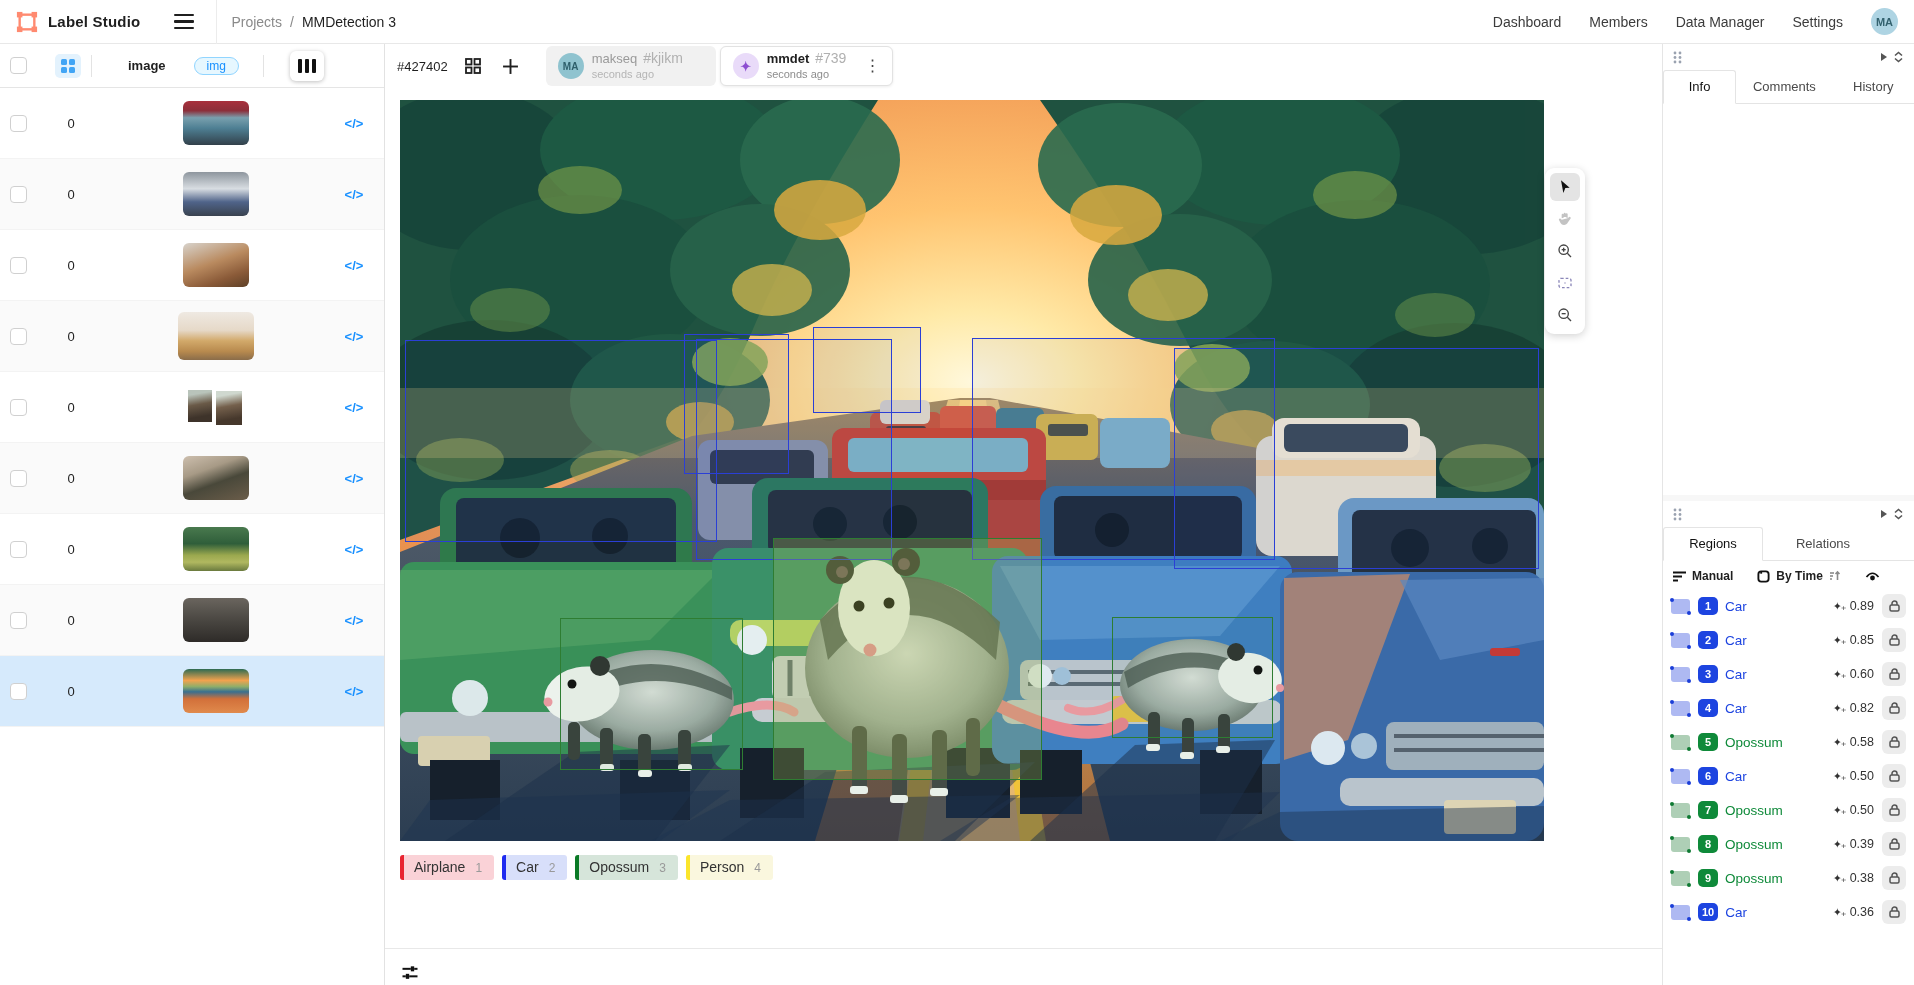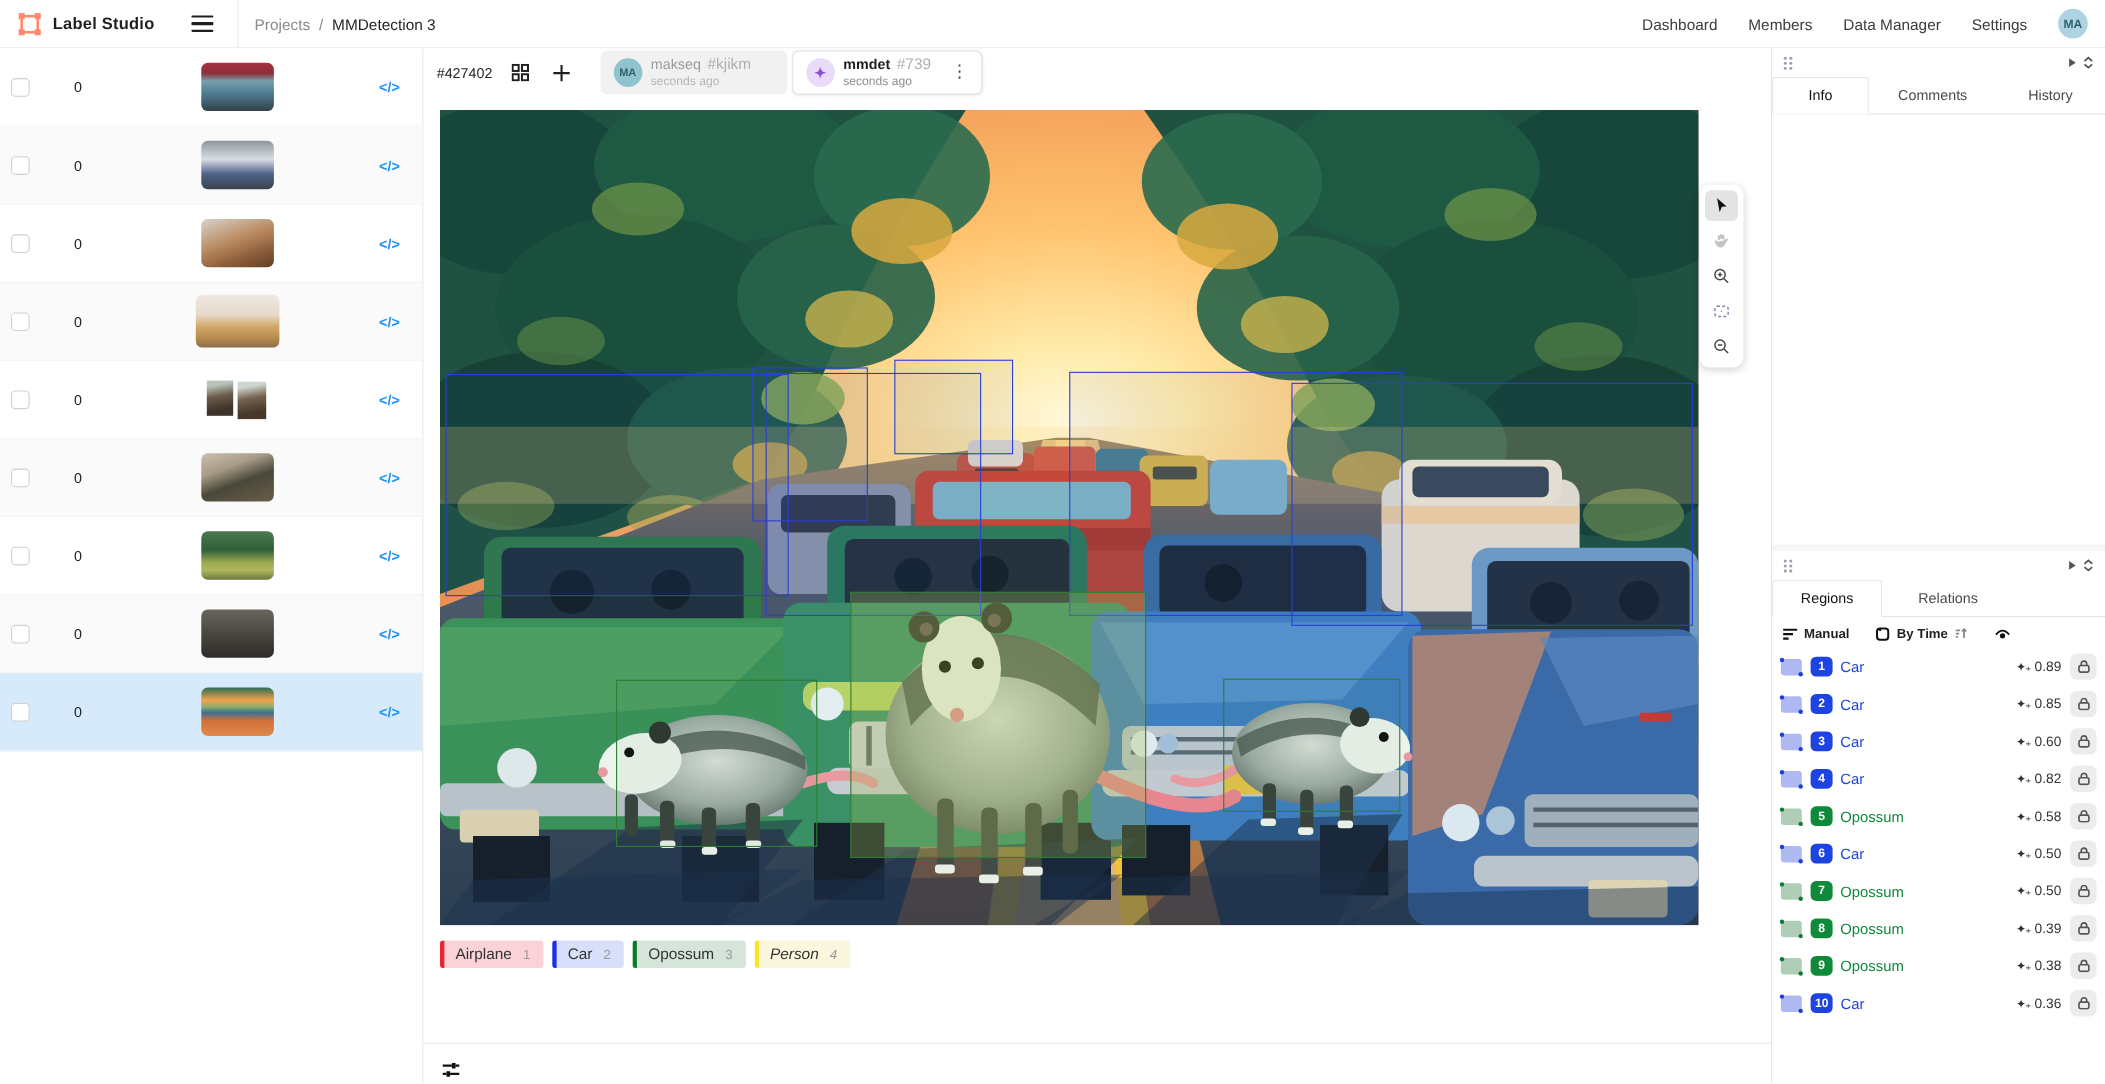--- a/index.html
+++ b/index.html
@@ -86,21 +86,21 @@
   .labels-row { position:absolute; left:15px; top:767px; display:flex; gap:8px; }
   .label-chip { display:flex; align-items:baseline; gap:10px; padding:4px 12px 5px 10px; border-radius:3px; cursor:pointer; border:none; font-family:inherit; position:relative; overflow:hidden; }
   .label-chip .bar { position:absolute; left:0; top:0; bottom:0; width:4px; }
   .label-chip .lname { font-size:14px; color:#333; margin-left:4px; }
   .label-chip .hk { font-size:12px; color:#999; }
 
   .bottom-bar { position:absolute; left:0; right:0; top:860px; border-top:1px solid #e8e8e8; height:80px; }
   .tune-btn { margin:14px 0 0 15px; background:none; border:none; cursor:pointer; color:#111; }
 
   
-  .right-col { width:304px; border-left:1px solid #e5e5e5; display:flex; flex-direction:column; background:#fff; }
+  .right-col { width:252px; border-left:1px solid #e5e5e5; display:flex; flex-direction:column; background:#fff; }
   .panel { background:#fff; }
   .panel-head { height:26px; display:flex; align-items:center; padding:0 8px; }
   .panel-head .spacer { flex:1; }
   .p-icon { background:none; border:none; cursor:pointer; color:#666; display:flex; align-items:center; padding:2px; }
   .ptabs { display:flex; border-bottom:1px solid #e4e4e4; }
   .ptab { padding:8px 0 9px; text-align:center; font-size:13px; color:#4a4a4a; cursor:pointer; background:none; border:1px solid transparent; border-bottom:none; font-family:inherit; }
   .ptab.active { background:#fff; border-color:#e4e4e4; border-radius:3px 3px 0 0; color:#111; margin-bottom:-1px; border-bottom:1px solid #fff; }
   .details-body { padding:14px 14px; }
   .details-heading { font-weight:bold; font-size:14px; }
   .panel.details { height:457px; border-bottom:6px solid #f7f7f7; }
@@ -159,20 +159,40 @@
         <button class="nav-link">Data Manager</button>
         <button class="nav-link">Settings</button>
       </div>
     <span class="avatar">MA</span>
   </div>
 </header>
 
 <div class="workspace">
 
   <aside class="sidebar">
+    <div class="sb-header">
+      <span class="checkbox"></span>
+      <button class="grid-toggle">
+        <svg width="14" height="14" viewBox="0 0 14 14">
+            <rect x="0" y="0" width="6" height="6" rx="1.5" fill="#42a5f5"></rect>
+            <rect x="8" y="0" width="6" height="6" rx="1.5" fill="#42a5f5"></rect>
+            <rect x="0" y="8" width="6" height="6" rx="1.5" fill="#42a5f5"></rect>
+            <rect x="8" y="8" width="6" height="6" rx="1.5" fill="#42a5f5"></rect>
+          </svg>
+      </button>
+      <span class="vsep"></span>
+      <span class="col-label">image</span>
+      <span class="img-tag">img</span>
+      <span class="vsep"></span>
+      <button class="cols-btn">
+          <i></i>
+          <i></i>
+          <i></i>
+        </button>
+    </div>
     <div class="sb-rows" id="sb-rows">
         <div class="sb-row">
           <span class="checkbox"></span>
           <span class="num">0</span>
           <div class="thumb-wrap">
             <div class="thumb t-car-show"></div>
           </div>
           <span class="code-icon">&lt;/&gt;</span>
         </div>
         <div class="sb-row">
@@ -607,21 +627,21 @@
           <button class="label-chip" style="background: rgb(216, 223, 250);">
             <span class="bar" style="background: rgb(31, 43, 240);"></span>
             <span class="lname">Car</span>
             <span class="hk">2</span>
           </button>
           <button class="label-chip" style="background: rgb(214, 229, 218);">
             <span class="bar" style="background: rgb(10, 122, 38);"></span>
             <span class="lname">Opossum</span>
             <span class="hk">3</span>
           </button>
-          <button class="label-chip" style="background: rgb(250, 247, 222); font-style: italic;">
+          <button class="label-chip" style="background: rgb(250, 247, 222);">
             <span class="bar" style="background: rgb(251, 229, 43);"></span>
             <span class="lname">Person</span>
             <span class="hk">4</span>
           </button>
         </div>
 
       <div class="bottom-bar">
         <button class="tune-btn">
           <svg width="20" height="20" viewBox="0 0 24 24" fill="none" stroke="#111" stroke-width="2.4">
               <line x1="3" y1="7" x2="13" y2="7"></line>

